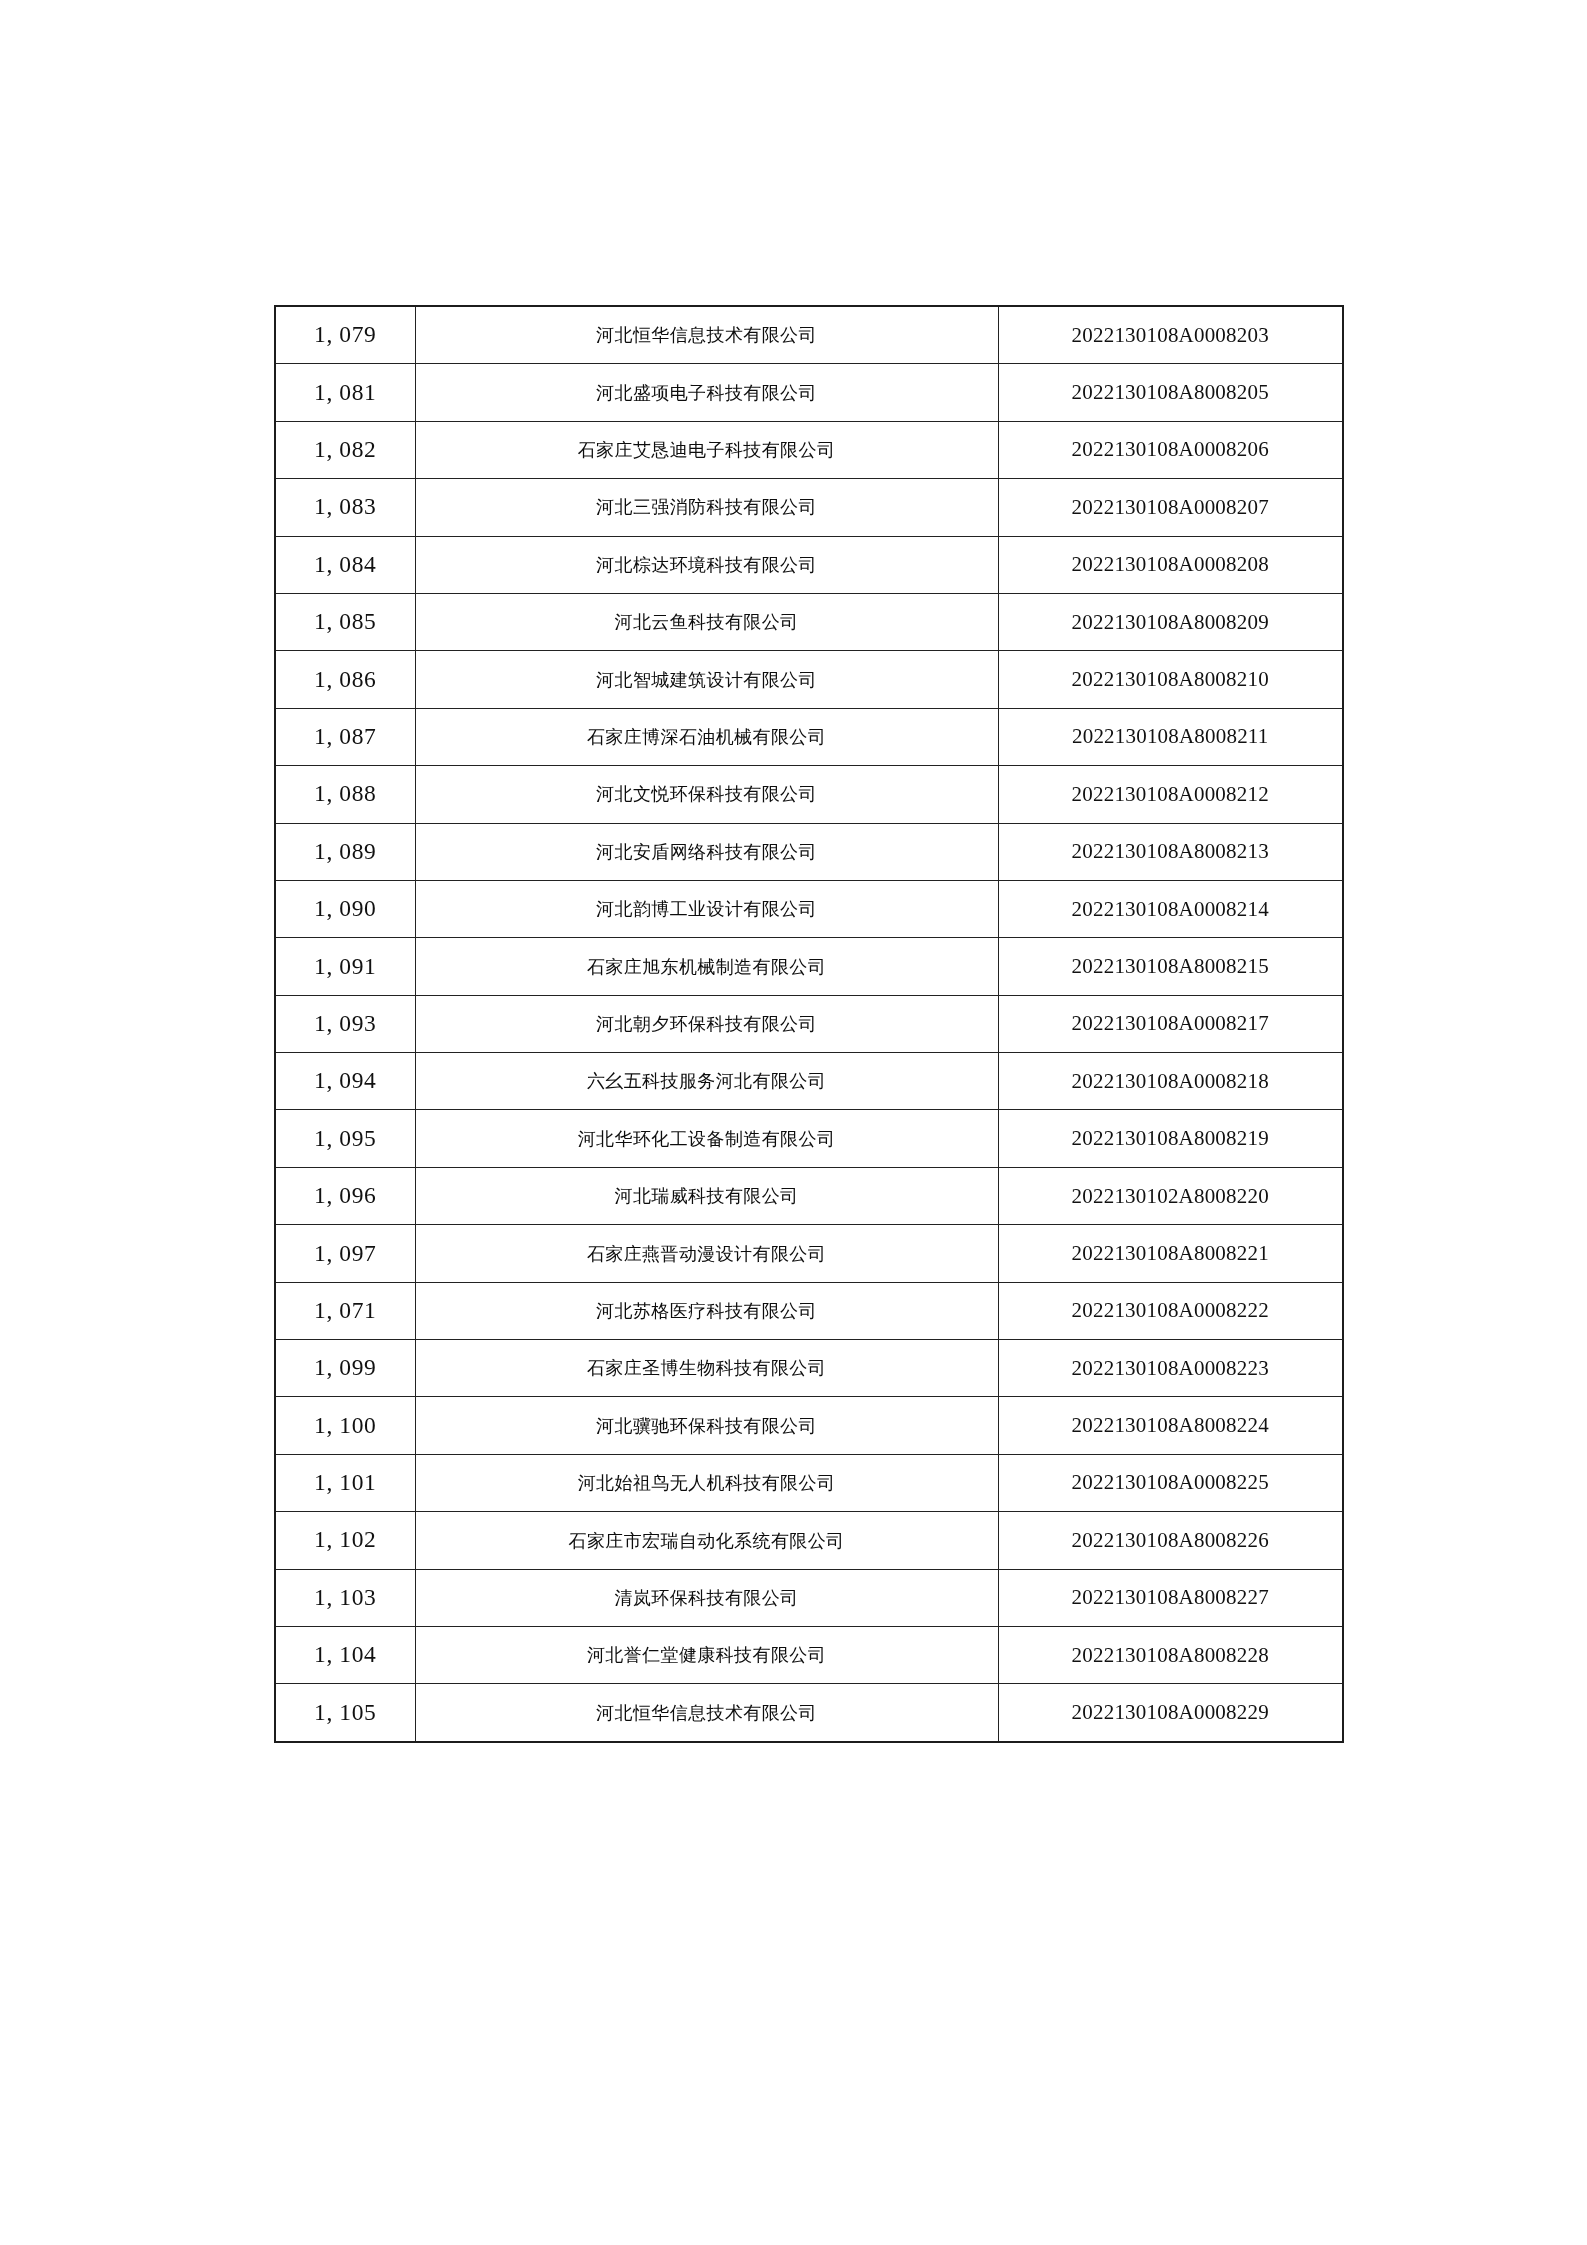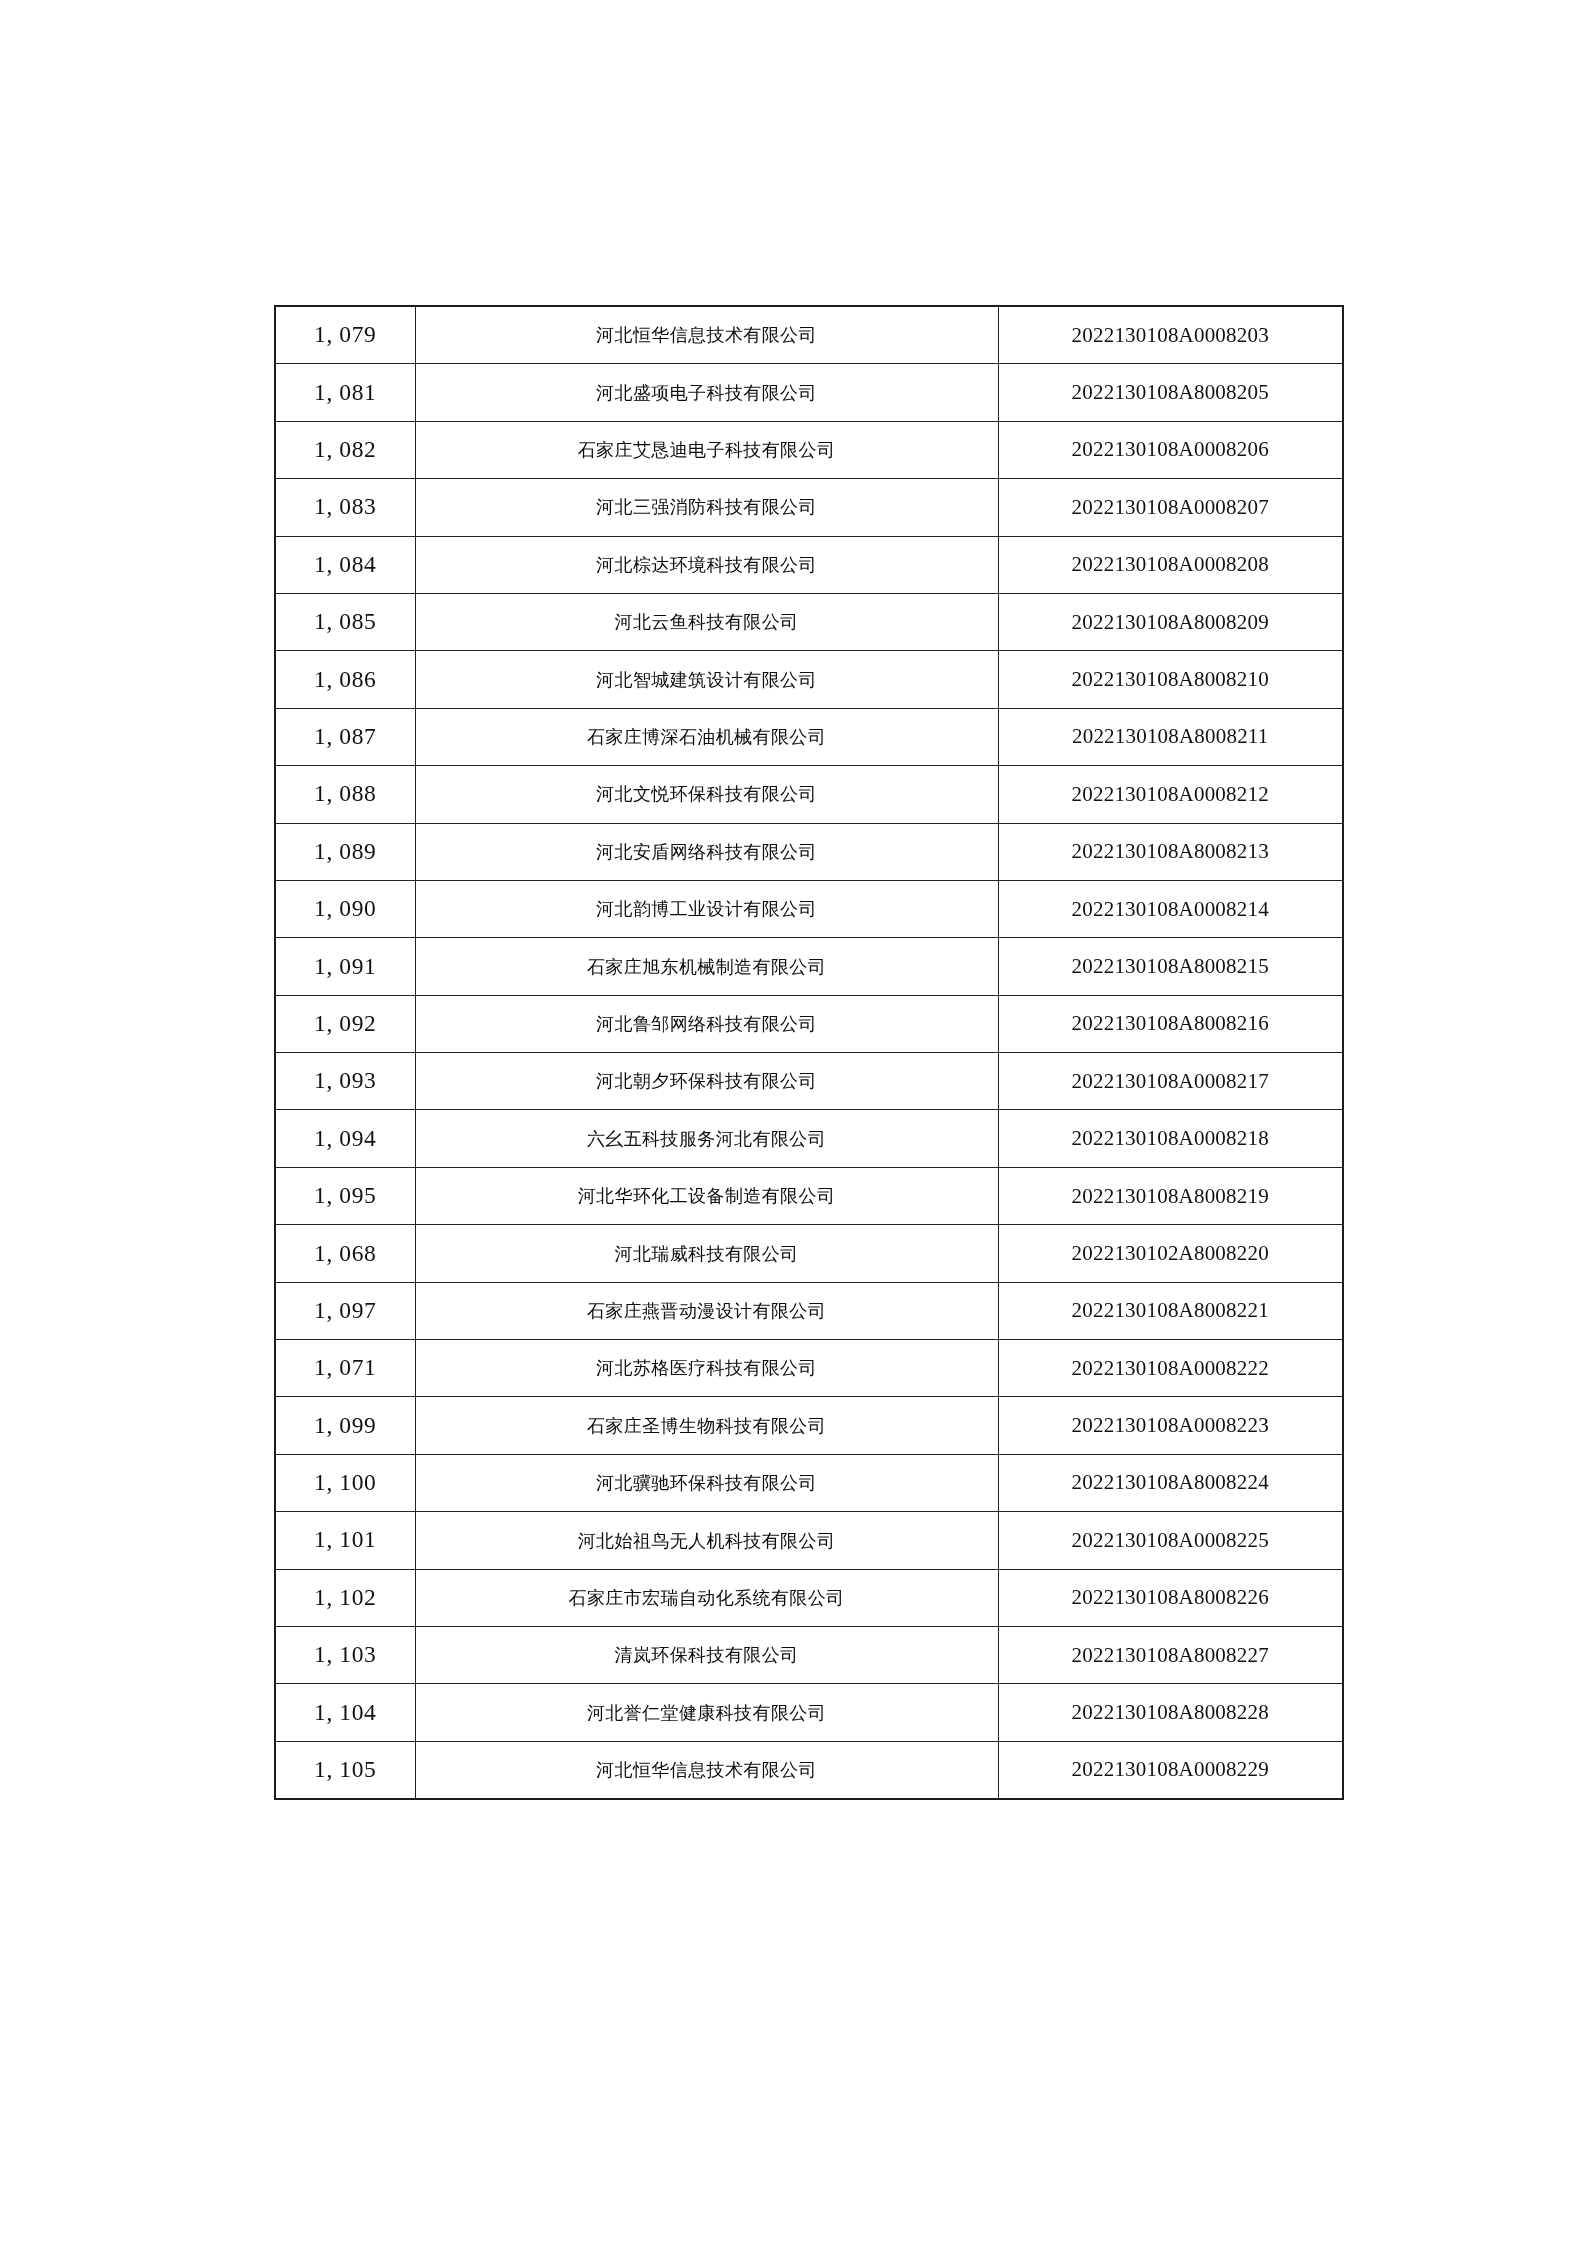--- a/index.html
+++ b/index.html
@@ -134,41 +134,36 @@
             <td class="serial">1, 090</td>
             <td class="name">河北韵博工业设计有限公司</td>
             <td class="code">2022130108A0008214</td>
           </tr>
           <tr>
             <td class="serial">1, 091</td>
             <td class="name">石家庄旭东机械制造有限公司</td>
             <td class="code">2022130108A8008215</td>
           </tr>
           <tr>
-            <td class="serial">1, 092</td>
-            <td class="name">河北鲁邹网络科技有限公司</td>
-            <td class="code">2022130108A8008216</td>
-          </tr>
-          <tr>
             <td class="serial">1, 093</td>
             <td class="name">河北朝夕环保科技有限公司</td>
             <td class="code">2022130108A0008217</td>
           </tr>
           <tr>
             <td class="serial">1, 094</td>
             <td class="name">六幺五科技服务河北有限公司</td>
             <td class="code">2022130108A0008218</td>
           </tr>
           <tr>
             <td class="serial">1, 095</td>
             <td class="name">河北华环化工设备制造有限公司</td>
             <td class="code">2022130108A8008219</td>
           </tr>
           <tr>
-            <td class="serial">1, 068</td>
+            <td class="serial">1, 096</td>
             <td class="name">河北瑞威科技有限公司</td>
             <td class="code">2022130102A8008220</td>
           </tr>
           <tr>
             <td class="serial">1, 097</td>
             <td class="name">石家庄燕晋动漫设计有限公司</td>
             <td class="code">2022130108A8008221</td>
           </tr>
           <tr>
             <td class="serial">1, 071</td>

